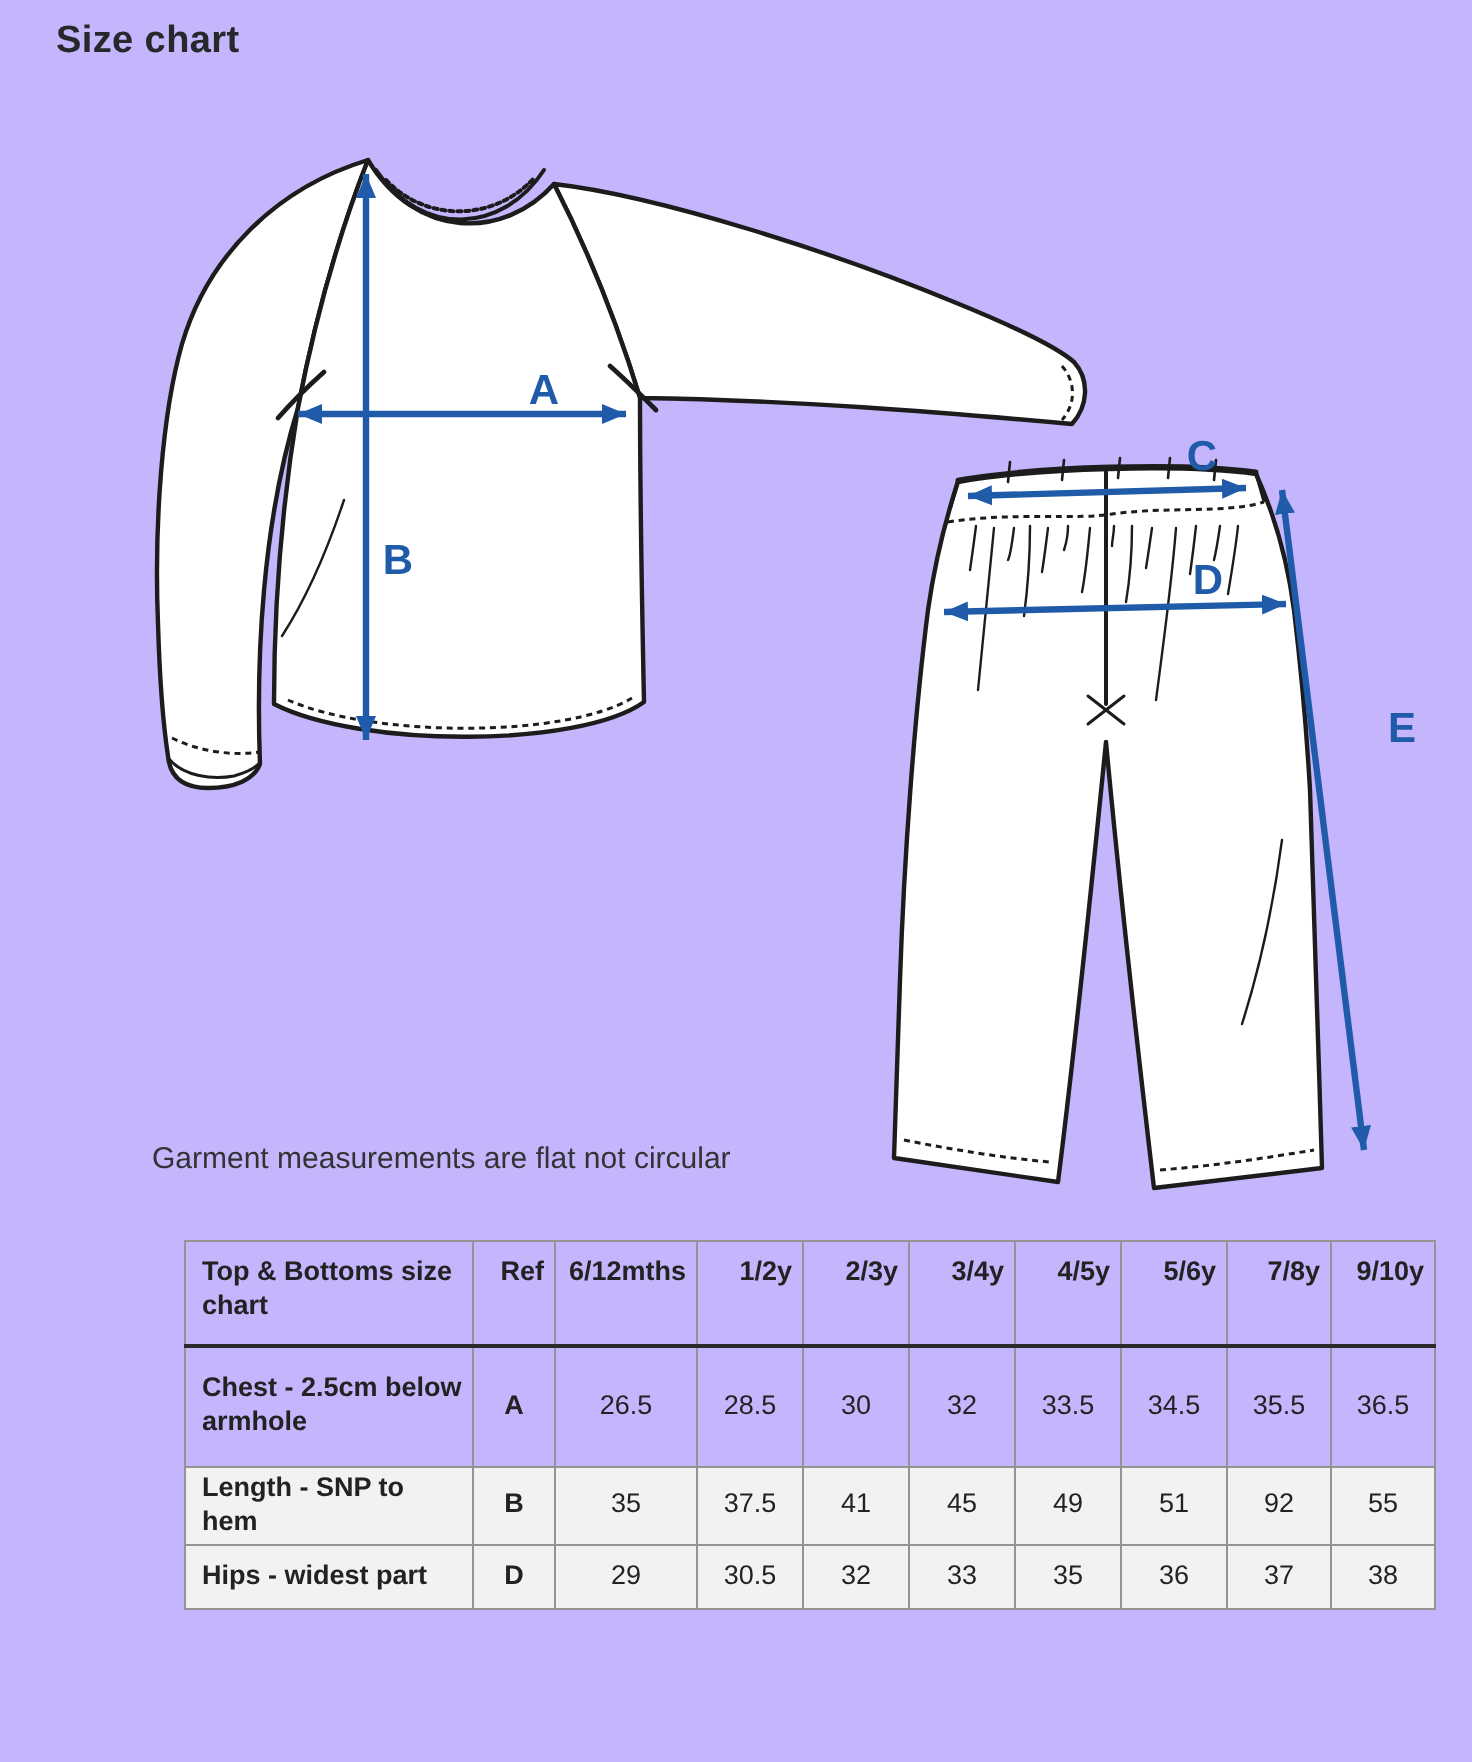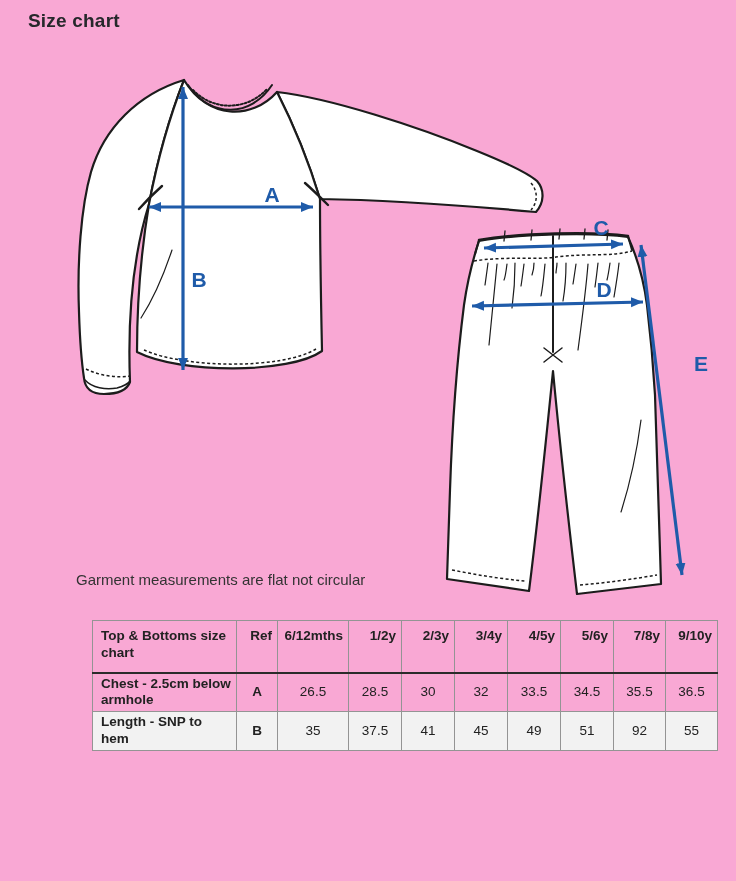--- a/index.html
+++ b/index.html
@@ -1,17 +1,17 @@
 <!DOCTYPE html>
 <html><head>
 <meta charset="utf-8">
 <style>
   html,body{margin:0;padding:0;background:#ffffff;}
   .page{
-    position:relative;width:736px;height:881px;background:#f9a8d4;overflow:hidden;
+    position:relative;width:736px;height:881px;background:#c4b5fd;overflow:hidden;
     font-family:"Liberation Sans","DejaVu Sans",sans-serif;color:#222;
   }
   .page-title{
     position:absolute;left:28px;top:10px;margin:0;
     font-size:19px;font-weight:bold;color:#26282b;letter-spacing:.2px;
   }
   .diagram-svg{position:absolute;left:0;top:0;width:736px;height:612px;}
   .caption{
     position:absolute;left:76px;top:571px;margin:0;
     font-size:15px;color:#333;
@@ -148,21 +148,21 @@
         <th>1/2y</th>
         <th>2/3y</th>
         <th>3/4y</th>
         <th>4/5y</th>
         <th>5/6y</th>
         <th>7/8y</th>
         <th>9/10y</th>
       </tr>
     </thead>
     <tbody>
-      <tr style="height:39px">
+      <tr style="height:61px">
         <td class="label-col">Chest - 2.5cm below armhole</td>
         <td class="ref-col">A</td>
         <td>26.5</td>
         <td>28.5</td>
         <td>30</td>
         <td>32</td>
         <td>33.5</td>
         <td>34.5</td>
         <td>35.5</td>
         <td>36.5</td>
@@ -172,16 +172,28 @@
         <td class="ref-col">B</td>
         <td>35</td>
         <td>37.5</td>
         <td>41</td>
         <td>45</td>
         <td>49</td>
         <td>51</td>
         <td>92</td>
         <td>55</td>
       </tr>
+      <tr class="shaded" style="height:32px">
+        <td class="label-col">Hips - widest part</td>
+        <td class="ref-col">D</td>
+        <td>29</td>
+        <td>30.5</td>
+        <td>32</td>
+        <td>33</td>
+        <td>35</td>
+        <td>36</td>
+        <td>37</td>
+        <td>38</td>
+      </tr>
     </tbody>
   </table>
 
 </div>
 
 </body></html>

